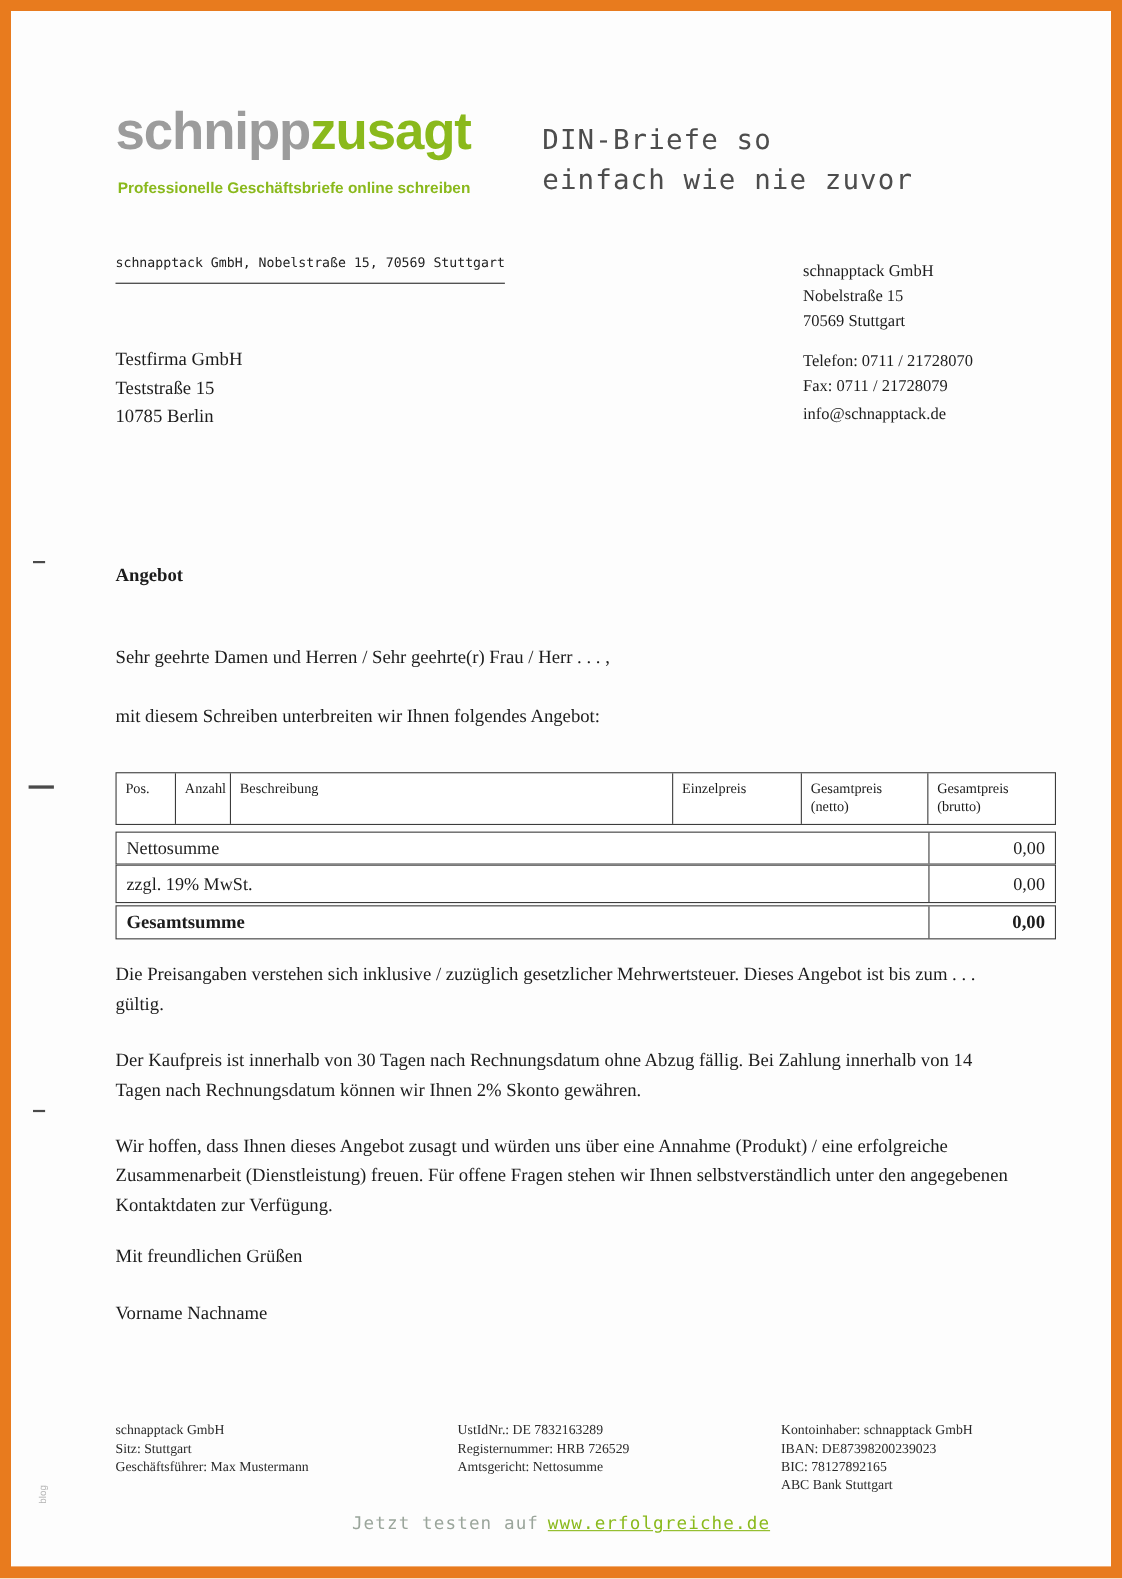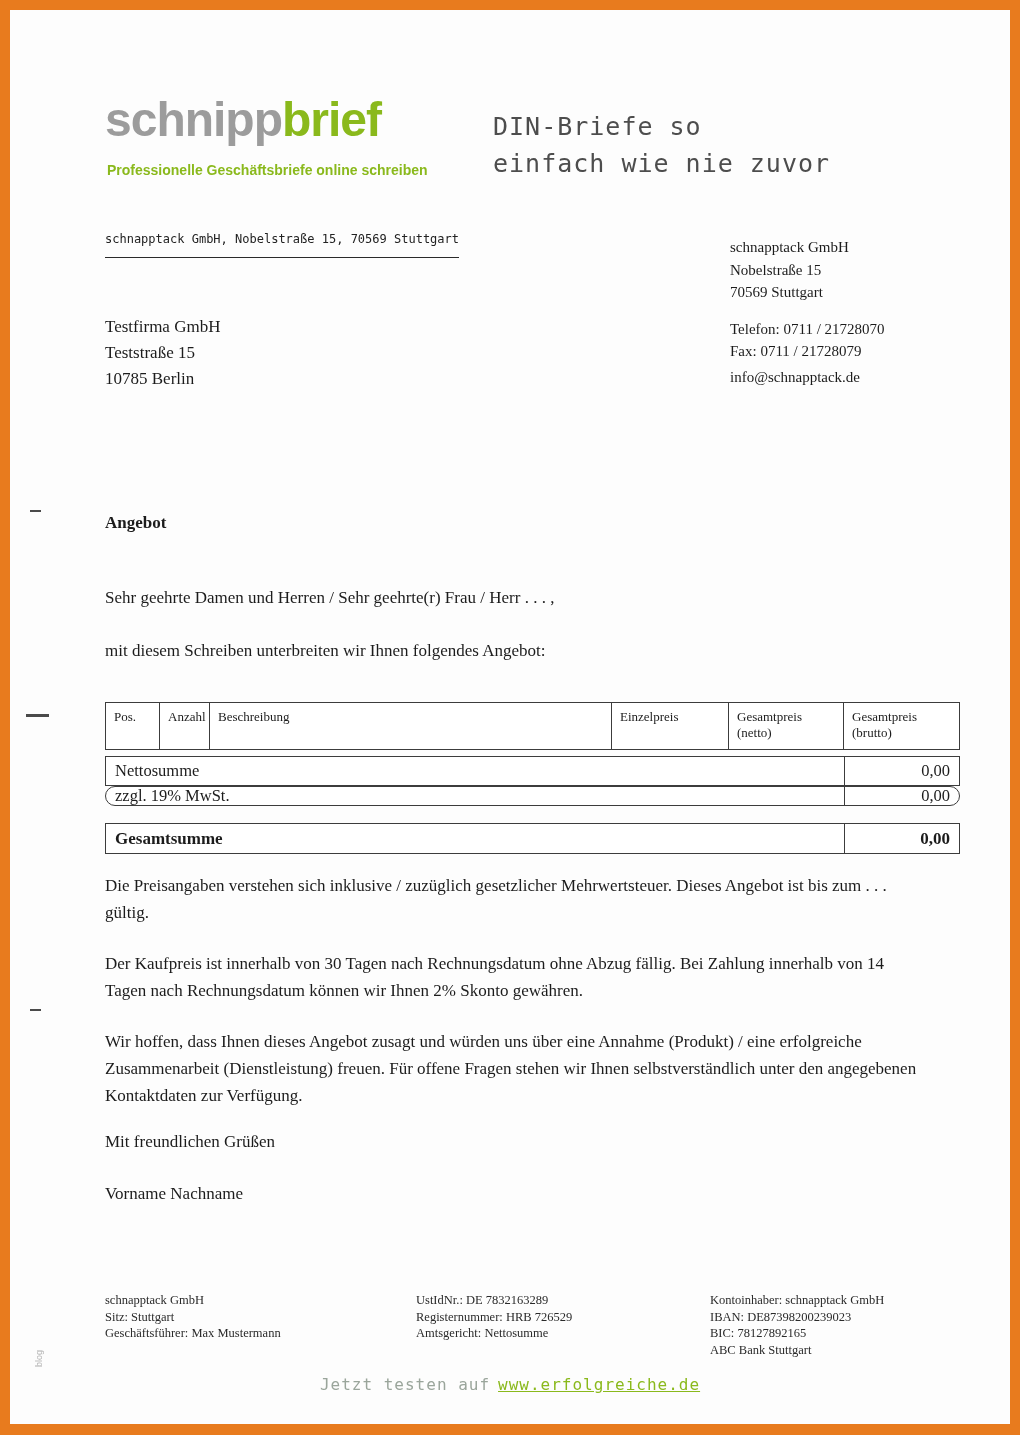--- a/index.html
+++ b/index.html
@@ -45,21 +45,21 @@
   .thead { left:95px; top:692px; width:855px; display:flex; border:1px solid #3c3c3c; background:#fff; min-height:48px; }
   .th { padding:6px 6px 8px 8px; font-size:13px; line-height:16px; border-right:1px solid #3c3c3c; }
   .th:last-child { border-right:none; }
   .th .sub { display:block; }
   .c0{width:54px;} .c1{width:50px;text-align:right;} .c2{flex:1;} .c3{width:117px;} .c4{width:115px;} .c5{width:115px;}
 
   .srow { left:95px; width:855px; display:flex; align-items:stretch; border:1px solid #3c3c3c; background:#fff; font-size:16.5px; }
   .srow .lbl { flex:1; display:flex; align-items:center; padding-left:9px; }
   .srow .val { width:115px; border-left:1px solid #3c3c3c; display:flex; align-items:center; justify-content:flex-end; padding-right:9px; }
   .srow1 { top:746px; height:30px; }
-  .srow2 { top:776px; height:20px;border-radius:11px; }
+  .srow2 { top:776px; height:35px; }
   .srow3 { top:813px; height:31px; font-weight:bold; font-size:17px; }
 
   .para { left:95px; width:818px; font-size:17px; line-height:27px; text-align:left; }
   .p1 { top:862px; }
   .p2 { top:940px; }
   .p3 { top:1018px; }
   .closing { left:95px; top:1122px; font-size:17px; }
   .signature { left:95px; top:1174px; font-size:17px; }
 
   .footer-col { top:1282px; font-size:12.5px; line-height:16.5px; color:#2a2a2a; }
@@ -73,21 +73,21 @@
 
   .side-label { left:24px; top:1340px; font-family:"Liberation Sans",sans-serif; font-size:9px; color:#b3b3b3; writing-mode:vertical-rl; transform:rotate(180deg); }
 </style>
 </head>
 <body>
 
 <div class="page">
   <div class="sheet">
 
     <div class="abs logo-text">
-      <span class="logo-gray">schnipp</span><span class="logo-green">brief</span>
+      <span class="logo-gray">schnipp</span><span class="logo-green">zusagt</span>
     </div>
     <div class="abs logo-tagline">Professionelle Geschäftsbriefe online schreiben</div>
 
     <div class="abs slogan">
       <div>DIN-Briefe so</div>
       <div>einfach wie nie zuvor</div>
     </div>
 
     <div class="abs sender-line">schnapptack GmbH, Nobelstraße 15, 70569 Stuttgart</div>
 

